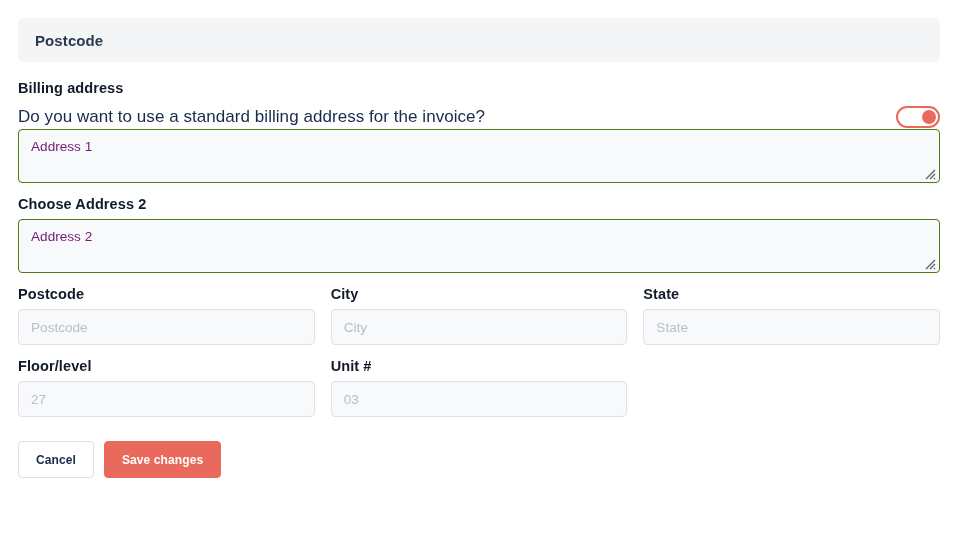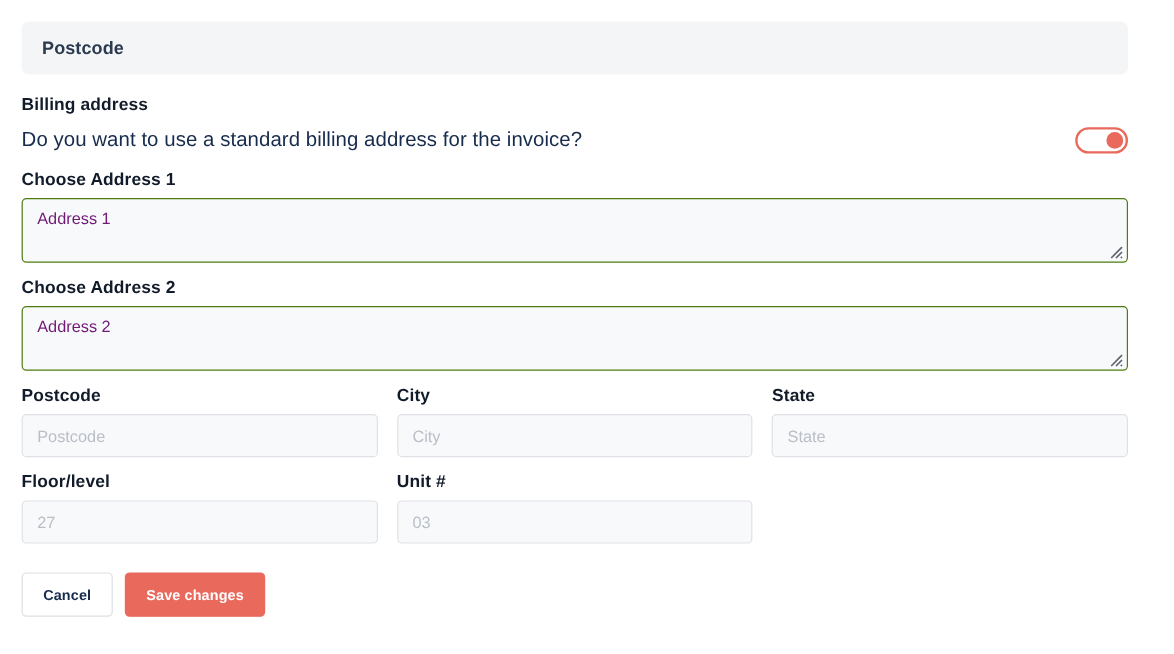--- a/index.html
+++ b/index.html
@@ -189,21 +189,20 @@
 
     <div class="block-title">Billing address</div>
 
     <div class="prompt-row">
       <span class="prompt-text">Do you want to use a standard billing address for the invoice?</span>
       <div class="toggle">
         <span class="knob"></span>
       </div>
     </div>
 
-    <label class="field-label">Choose Address 1</label>
     <div class="text-area">
       <span>Address 1</span>
       <svg class="grip" viewBox="0 0 13 13">
         <path d="M12 3 L3 12 M12 7 L7 12 M12 11 L11 12" stroke="#5e6470" stroke-width="1.4" fill="none"></path>
       </svg>
     </div>
 
     <label class="field-label">Choose Address 2</label>
     <div class="text-area">
       <span>Address 2</span>

